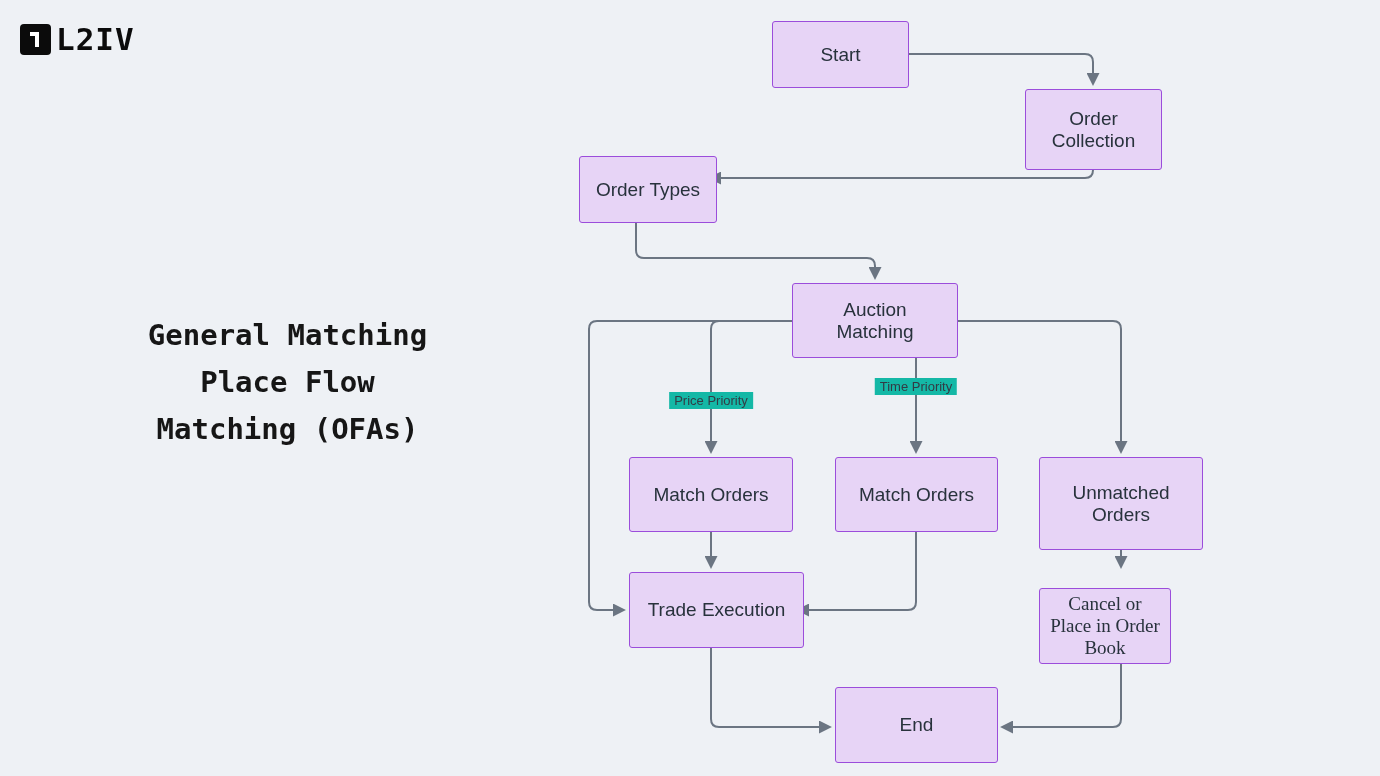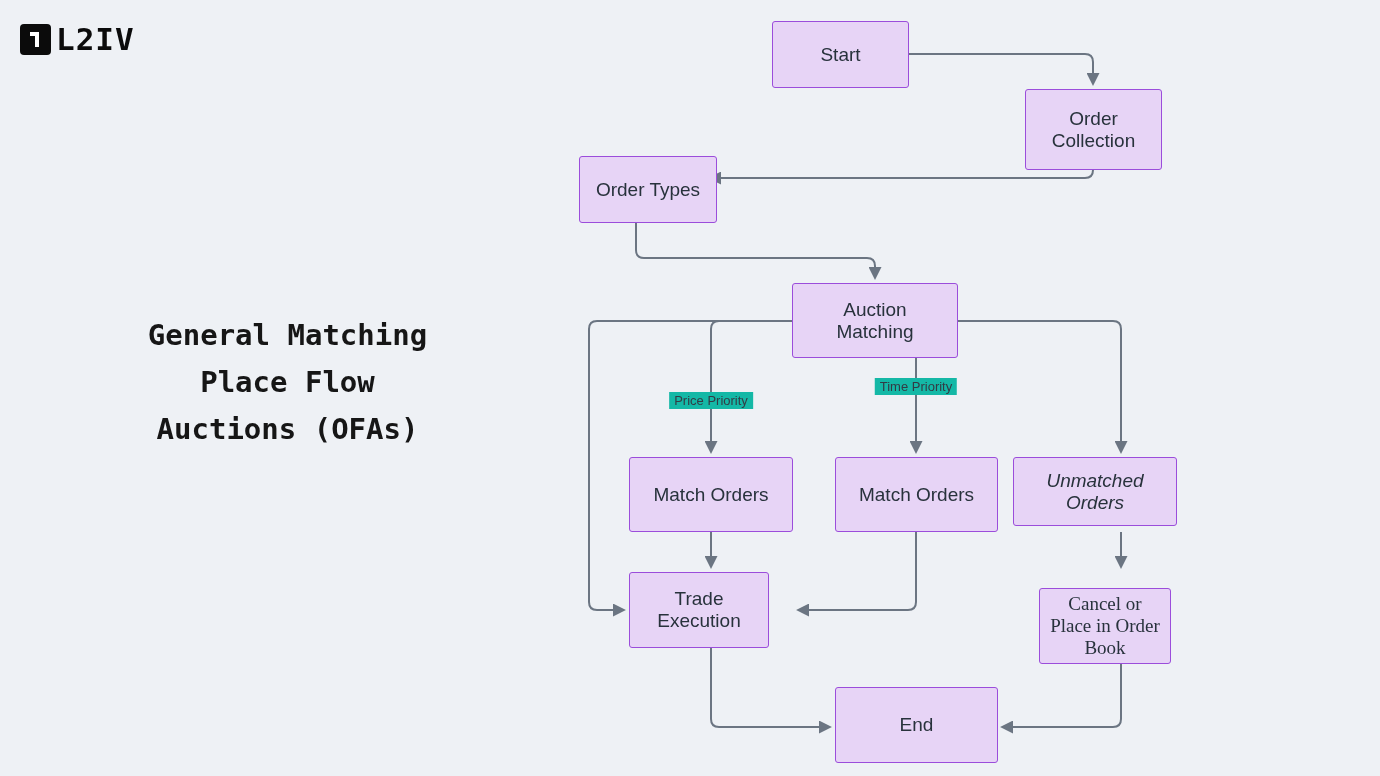--- a/index.html
+++ b/index.html
@@ -61,21 +61,21 @@
     <svg class="logo-mark" viewBox="0 0 31 31" aria-hidden="true">
       <rect x="0" y="0" width="31" height="31" rx="4" fill="#0b0b0b"></rect>
       <path d="M10 8 L19 8 L19 23 L15 23 L15 12 L10 12 Z" fill="#ffffff"></path>
     </svg>
     <span class="logo-text">L2IV</span>
   </div>
 
   <div class="title-block">
     <div>General Matching</div>
     <div>Place Flow</div>
-    <div>Auctions (OFAs)</div>
+    <div>Matching (OFAs)</div>
   </div>
 
   <svg class="edges-svg" viewBox="0 0 1380 776" aria-hidden="true">
     <defs>
       <marker id="arrow" viewBox="0 0 10 10" refX="8.5" refY="5" markerWidth="6.5" markerHeight="6.5" orient="auto-start-reverse">
         <path d="M0,0 L10,5 L0,10 z" fill="#6b7582"></path>
       </marker>
     </defs>
 
     <path class="edge-path" d="M908,54 H1085 Q1093,54 1093,62 V84" marker-end="url(#arrow)"></path>
@@ -123,25 +123,25 @@
   </div>
 
   <div class="node" style="left:629px; top:457px; width:164px; height:75px;">
     <span>Match Orders</span>
   </div>
 
   <div class="node" style="left:835px; top:457px; width:163px; height:75px;">
     <span>Match Orders</span>
   </div>
 
-  <div class="node" style="left:1013px; top:457px; width:164px; height:69px;font-style:italic;">
+  <div class="node" style="left:1039px; top:457px; width:164px; height:93px;">
     <span>Unmatched Orders</span>
   </div>
 
-  <div class="node" style="left:629px; top:572px; width:140px; height:76px;">
+  <div class="node" style="left:629px; top:572px; width:175px; height:76px;">
     <span>Trade Execution</span>
   </div>
 
   <div class="node" style="left:1039px; top:588px; width:132px; height:76px;font-family:Liberation Serif, serif;">
     <span>Cancel or Place in Order Book</span>
   </div>
 
   <div class="node" style="left:835px; top:687px; width:163px; height:76px;">
     <span>End</span>
   </div>

